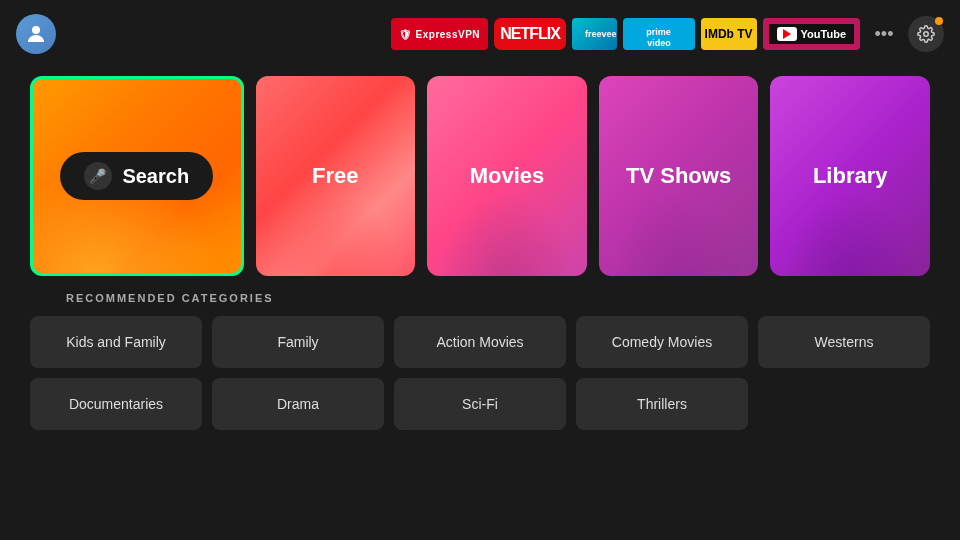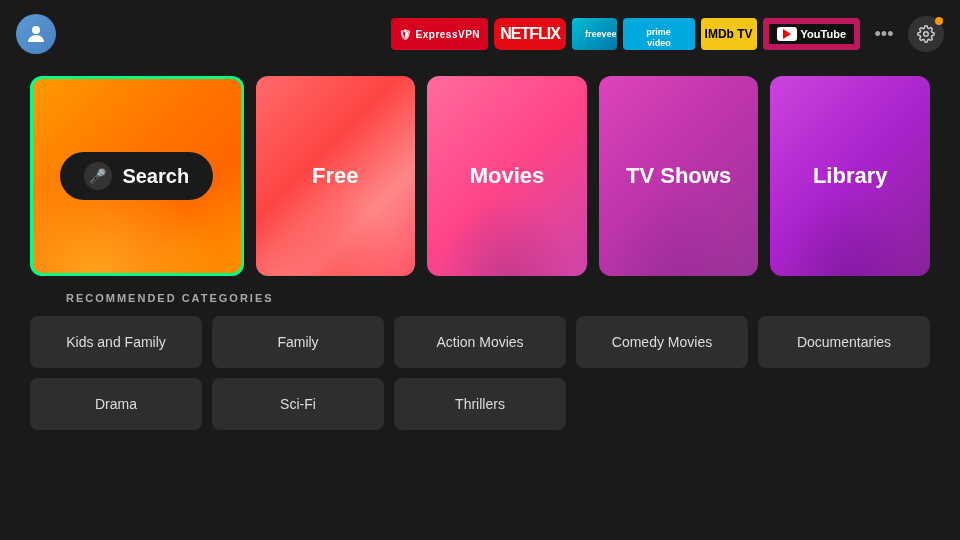--- a/index.html
+++ b/index.html
@@ -297,18 +297,19 @@
   </div>
 </section>
 
 <section class="categories-section">
   <div class="categories-title">RECOMMENDED CATEGORIES</div>
   <div class="category-grid">
     <div class="category-item">Kids and Family</div>
     <div class="category-item">Family</div>
     <div class="category-item">Action Movies</div>
     <div class="category-item">Comedy Movies</div>
+    <div class="category-item">Westerns</div>
     <div class="category-item">Documentaries</div>
     <div class="category-item">Drama</div>
     <div class="category-item">Sci-Fi</div>
     <div class="category-item">Thrillers</div>
   </div>
 </section>
 
 </body></html>

